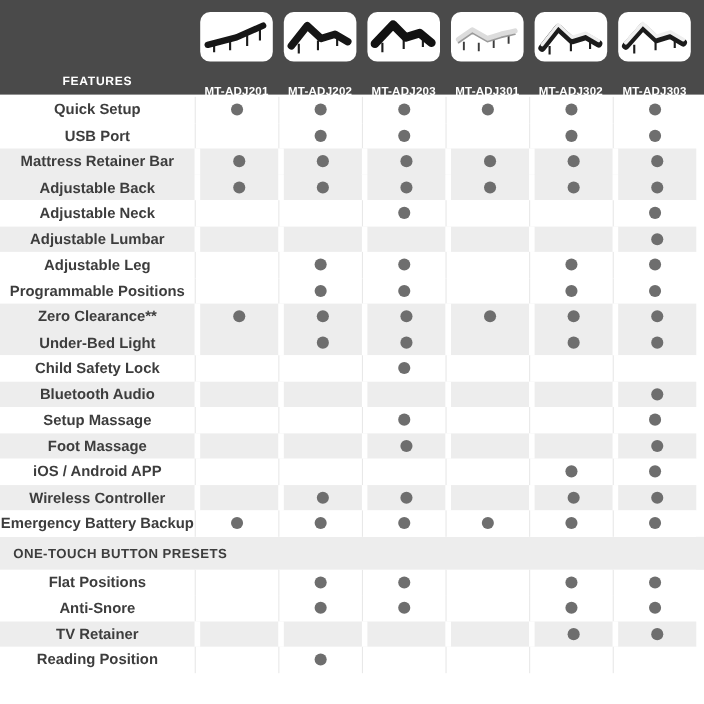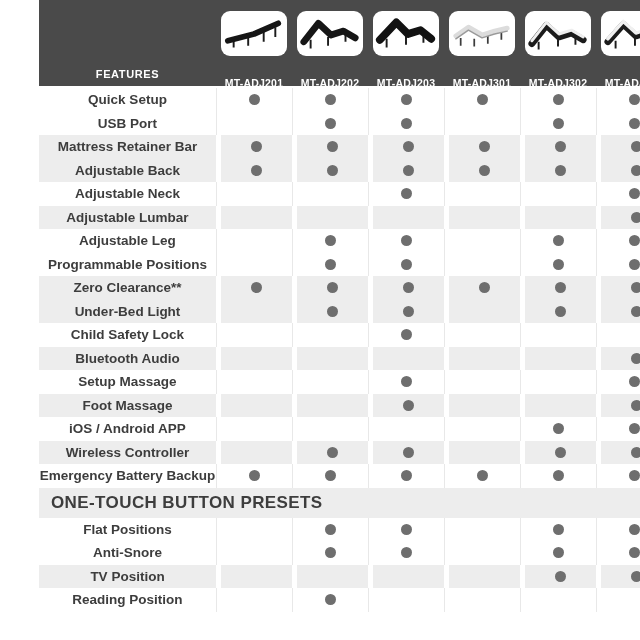--- a/index.html
+++ b/index.html
@@ -6,21 +6,21 @@
     --header-bg:#4a4a4a;
     --stripe:#ededed;
     --dot:#6e6e6e;
     --text-dark:#3d3d3d;
     --sep-light:#e8e8e8;
     --card-bg:#ffffff;
   }
   *{box-sizing:border-box;margin:0;padding:0;}
   html,body{width:640px;height:640px;overflow:hidden;background:#fff;
     font-family:"Liberation Sans","DejaVu Sans",sans-serif;}
-  .page{width:572px;height:640px;position:relative;background:#fff;padding-left:39px;}
+  .page{width:572px;height:640px;position:relative;background:#fff;}
 
   
   .table-header{width:640px;height:86px;background:var(--header-bg);}
   .hgrid{display:grid;grid-template-columns:177px repeat(6,76px);height:86px;}
   .features-head{display:flex;align-items:flex-end;justify-content:center;
     padding-bottom:9px;color:#fff;font-size:11px;font-weight:bold;letter-spacing:.6px;}
   .col-head{display:flex;flex-direction:column;align-items:center;padding-top:11px;}
   .bed-card{width:66px;height:45px;background:var(--card-bg);border-radius:9px;
     display:flex;align-items:center;justify-content:center;overflow:hidden;}
   .model-label{margin-top:21px;color:#fff;font-size:10.5px;font-weight:bold;letter-spacing:.2px;}
@@ -31,21 +31,21 @@
   .cell{display:flex;align-items:center;justify-content:center;background:#fff;}
   .row .cell + .cell{border-left:1px solid var(--sep-light);}
   .row.alt .cell{background:var(--stripe);}
   .row.alt .cell + .cell{border-left:5px solid #fff;}
   .feature-label{font-size:13.5px;font-weight:700;color:var(--text-dark);}
   .dot{width:11px;height:11px;border-radius:50%;background:var(--dot);}
 
   
   .section-band{width:640px;height:30px;background:var(--stripe);
     display:flex;align-items:center;padding-left:12px;
-    font-size:17px;font-weight:bold;letter-spacing:.4px;color:var(--text-dark);}
+    font-size:12px;font-weight:bold;letter-spacing:.4px;color:var(--text-dark);}
 </style>
 </head>
 <body>
 
 <div class="page">
 
   <header class="table-header">
     <div class="hgrid">
       <div class="features-head">FEATURES</div>
 
@@ -480,21 +480,21 @@
           <div class="cell">
             <span class="dot"></span>
           </div>
           <div class="cell">
             <span class="dot"></span>
           </div>
         </div>
 
   <div class="row alt">
     <div class="cell">
-            <span class="feature-label">TV Position</span>
+            <span class="feature-label">TV Retainer</span>
           </div>
   <div class="cell"></div>
           <div class="cell"></div>
           <div class="cell"></div>
           <div class="cell"></div>
           <div class="cell">
             <span class="dot"></span>
           </div>
           <div class="cell">
             <span class="dot"></span>

